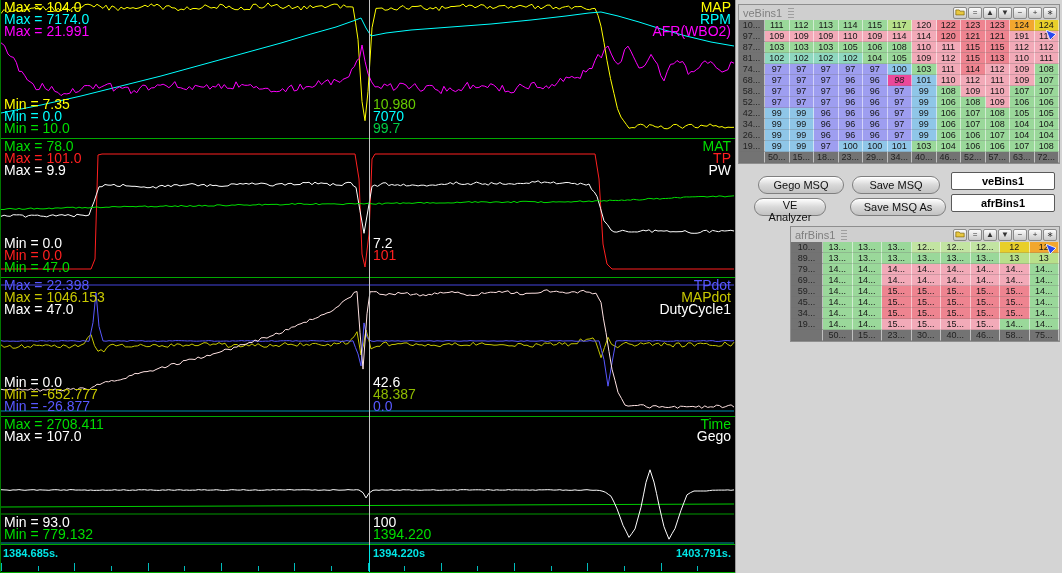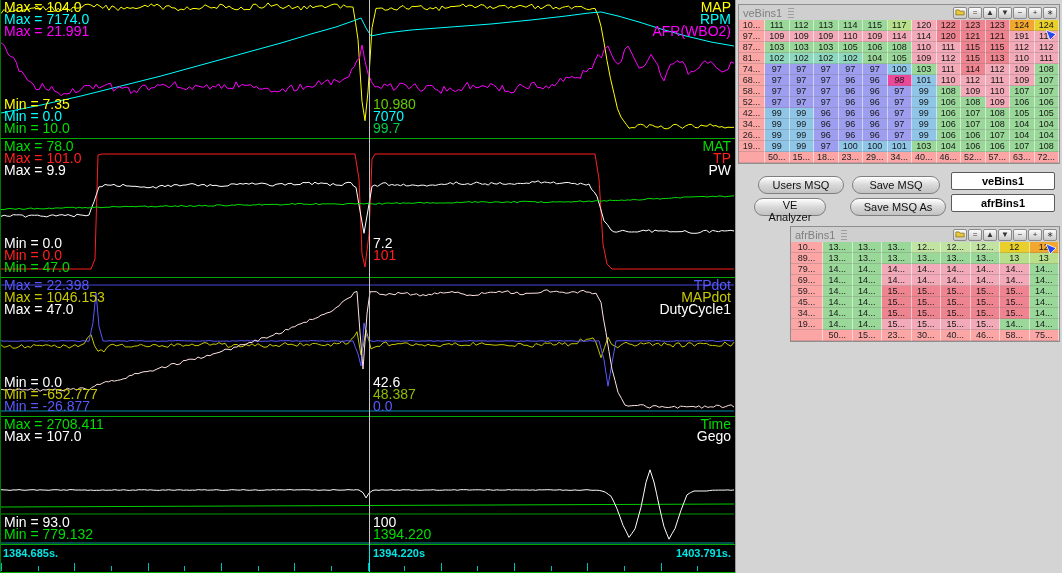--- a/index.html
+++ b/index.html
@@ -27,21 +27,21 @@
   .bt-handle{width:6px;height:10px;margin-left:6px;
              background-image:repeating-linear-gradient(#9f9f9f 0 1px,transparent 1px 3px);}
   .bt-tools{margin-left:auto;display:flex;gap:1px;padding-right:2px;}
   .tbtn{width:14px;height:12px;font-size:8px;line-height:10px;text-align:center;
         background:linear-gradient(#fbfbfb,#c9c9c9);border:1px solid #8a8a8a;border-radius:2px;
         color:#333;padding:0;font-family:"Liberation Sans",sans-serif;}
   .bt-grid{display:grid;}
   .cell{height:11px;font-size:9px;line-height:11px;text-align:center;color:#151515;
         overflow:hidden;white-space:nowrap;border-right:1px solid rgba(255,255,255,.55);
         border-bottom:1px solid rgba(110,110,110,.28);box-sizing:border-box;}
-  .hcell{background:#fca5a5;color:#222;}
+  .hcell{background:#737373;color:#222;}
   .tbl-cursor{position:absolute;z-index:6;}
   .aqua{position:absolute;height:18px;border-radius:9px;border:1px solid #7f7f7f;
         background:linear-gradient(#ffffff,#d8d8d8 50%,#c2c2c2);
         box-shadow:inset 0 1px 0 #ffffff;font-size:11px;color:#111;padding:0 6px;
         font-family:"Liberation Sans",sans-serif;}
   .field{position:absolute;height:16px;line-height:16px;background:#ffffff;border:1px solid #5a5a5a;
          border-radius:2px;text-align:center;font-size:11px;font-weight:bold;color:#000;}
   .b-open{left:22px;top:176px;width:86px;}
   .b-save{left:116px;top:176px;width:88px;}
   .b-analyzer{left:18px;top:198px;width:72px;}
@@ -351,21 +351,21 @@
           <div class="cell hcell">46...</div>
           <div class="cell hcell">52...</div>
           <div class="cell hcell">57...</div>
           <div class="cell hcell">63...</div>
           <div class="cell hcell">72...</div>
         </div>
         <div class="tbl-cursor" style="right: 2px; top: 22px;"><svg width="11" height="11" viewBox="0 0 11 11">
             <polygon points="0,0 10,4 4,10" fill="#2a48ee" stroke="#ffffff" stroke-width="0.8"></polygon>
           </svg></div>
       </div>
-    <button class="aqua b-open">Users MSQ</button>
+    <button class="aqua b-open">Gego MSQ</button>
     <button class="aqua b-save">Save MSQ</button>
     <button class="aqua b-analyzer">VE Analyzer</button>
     <button class="aqua b-saveas">Save MSQ As</button>
     <div class="field f-ve">veBins1</div>
     <div class="field f-afr">afrBins1</div>
     <div id="afrTable" class="bintable afr">
         <div class="bt-title">
           <span>afrBins1</span>
           <span class="bt-handle"></span>
           <span class="bt-tools">

